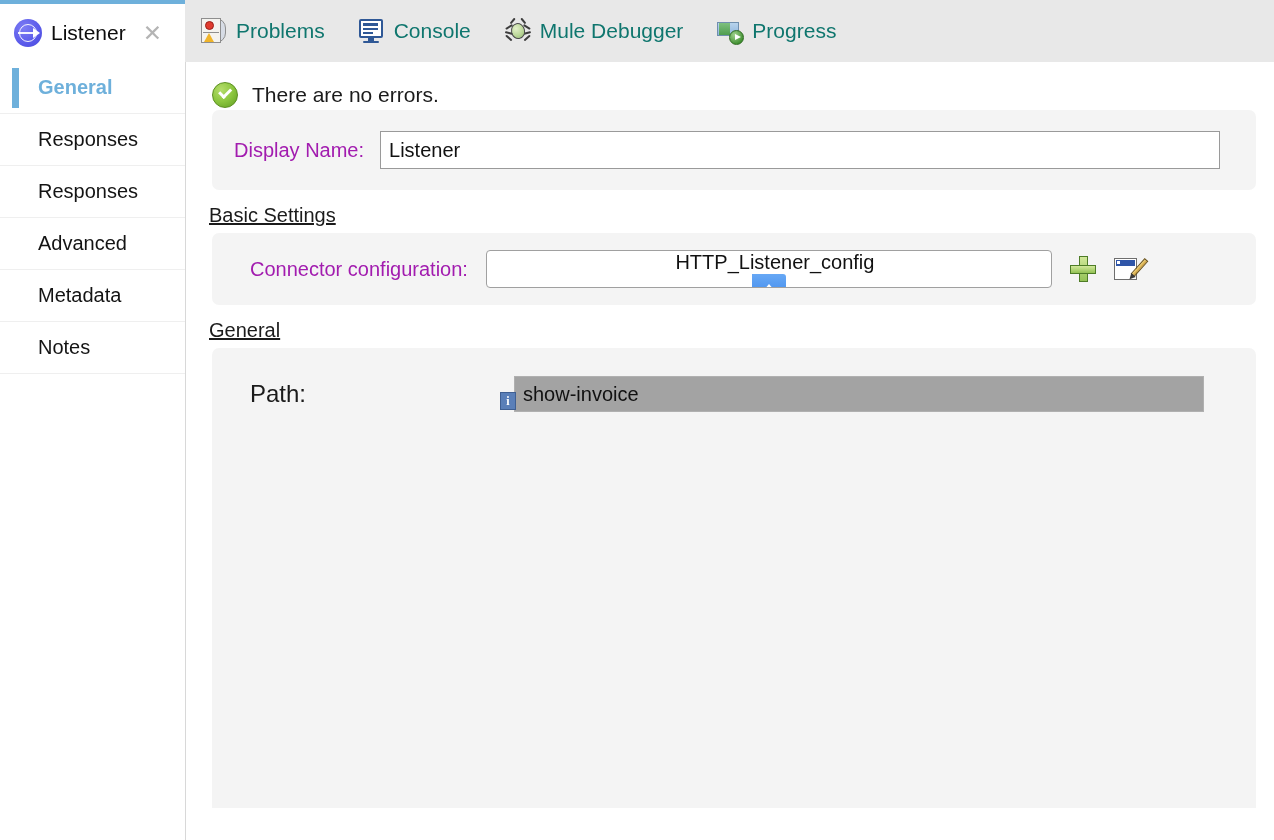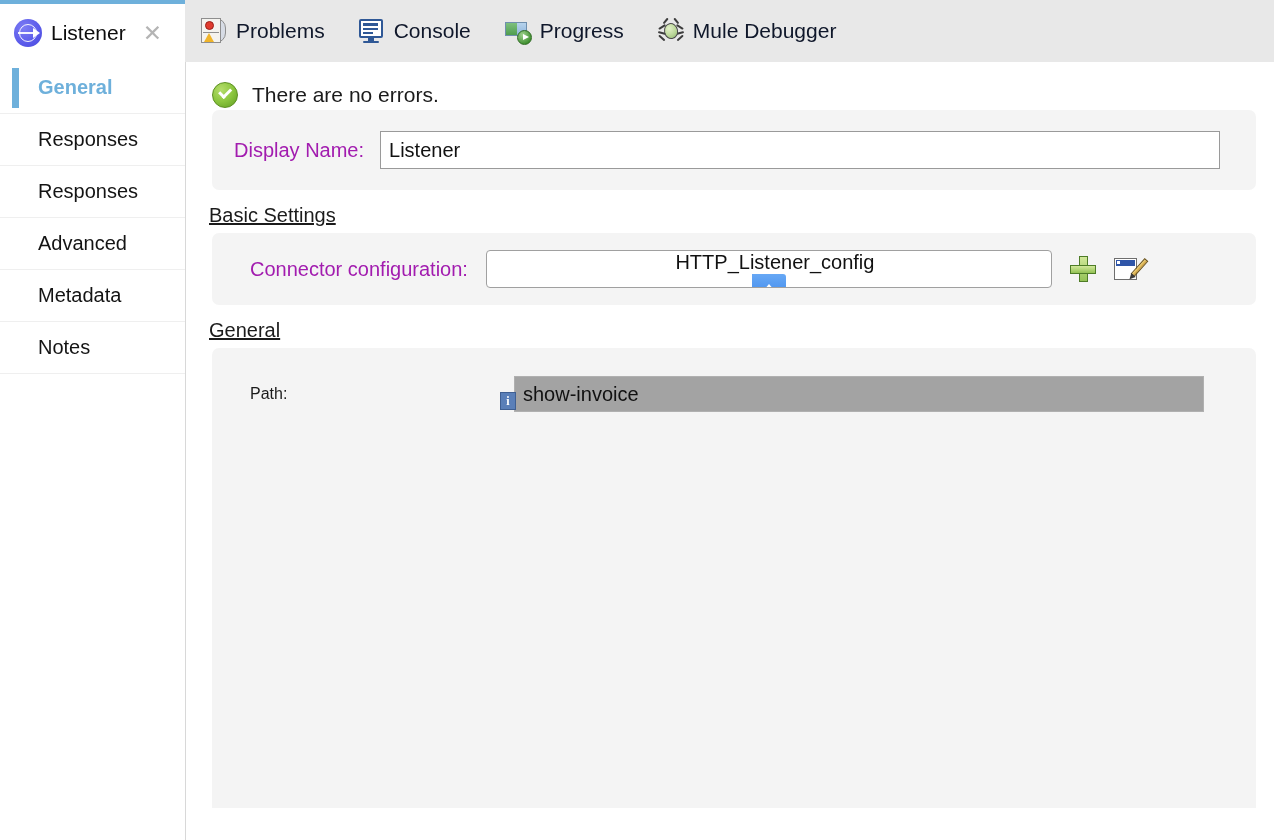--- a/index.html
+++ b/index.html
@@ -31,21 +31,21 @@
     background: #e8e8e8;
     display: flex;
     align-items: stretch;
   }
   .tab {
     display: flex;
     align-items: center;
     gap: 9px;
     padding: 0 18px 0 16px;
     font-size: 21px;
-    color: #0f172a;
+    color: #0f766e;
     position: relative;
     box-sizing: border-box;
     cursor: default;
   }
   .tab.active {
     background: #ffffff;
     color: #101010;
     border-top: 4px solid #6eb0db;
     padding-top: 0;
     width: 185px;
@@ -423,21 +423,21 @@
     border-left: 3.1px solid transparent;
     border-right: 3.1px solid transparent;
     border-top: 6px solid #3a3a3a;
   }
 
   .path-row {
     display: flex;
     align-items: center;
     position: relative;
   }
-  .path-label { width: 250px; font-size: 16px; color: #1b1b1b; }
+  .path-label { width: 250px; font-size: 24px; color: #1b1b1b; }
   .icon-info {
     width: 16px; height: 18px;
     background: #5a7fb8;
     border: 1px solid #3f5f92;
     box-sizing: border-box;
     color: #ffffff;
     font-size: 12px;
     font-weight: bold;
     display: flex;
     align-items: center;
@@ -484,44 +484,44 @@
     <div class="tab">
       <span class="icon-console">
         <span class="mon"></span>
         <span class="r1"></span>
           <span class="r2"></span>
           <span class="r3"></span>
         <span class="stand"></span>
           <span class="base"></span>
       </span>
       <span class="tab-label">Console</span>
-    </div>
-
-    <div class="tab">
-      <span class="icon-progress">
-        <span class="bar"></span>
-        <span class="fill"></span>
-        <span class="play"></span>
-      </span>
-      <span class="tab-label">Progress</span>
     </div>
 
     <div class="tab">
       <span class="icon-bug">
         <span class="leg l1"></span>
           <span class="leg l2"></span>
           <span class="leg l3"></span>
         <span class="leg r1"></span>
           <span class="leg r2"></span>
           <span class="leg r3"></span>
         <span class="leg ant1"></span>
           <span class="leg ant2"></span>
         <span class="body"></span>
       </span>
       <span class="tab-label">Mule Debugger</span>
+    </div>
+
+    <div class="tab">
+      <span class="icon-progress">
+        <span class="bar"></span>
+        <span class="fill"></span>
+        <span class="play"></span>
+      </span>
+      <span class="tab-label">Progress</span>
     </div>
 
   </div>
 
   <div class="sidebar">
     <div class="side-item selected">
       <span>General</span>
     </div>
     <div class="side-item">
       <span>Responses</span>

